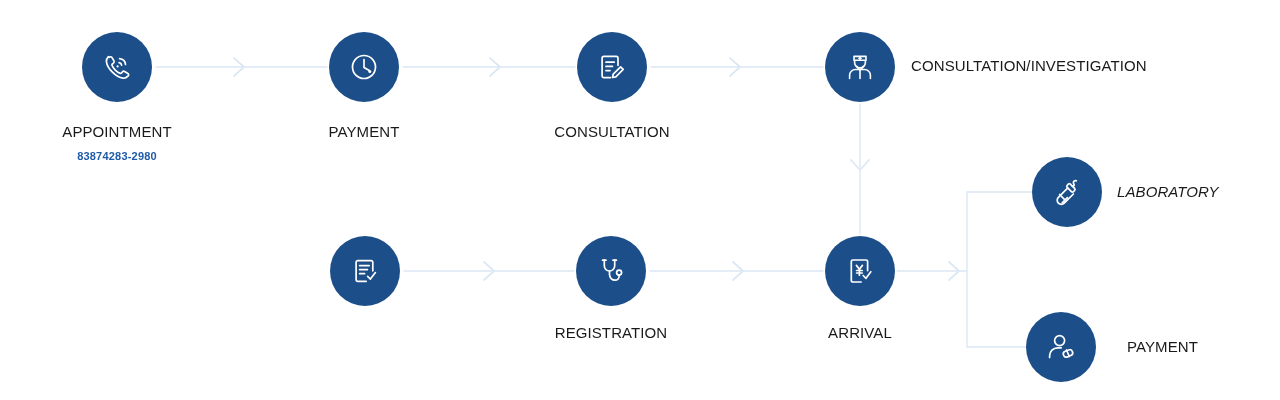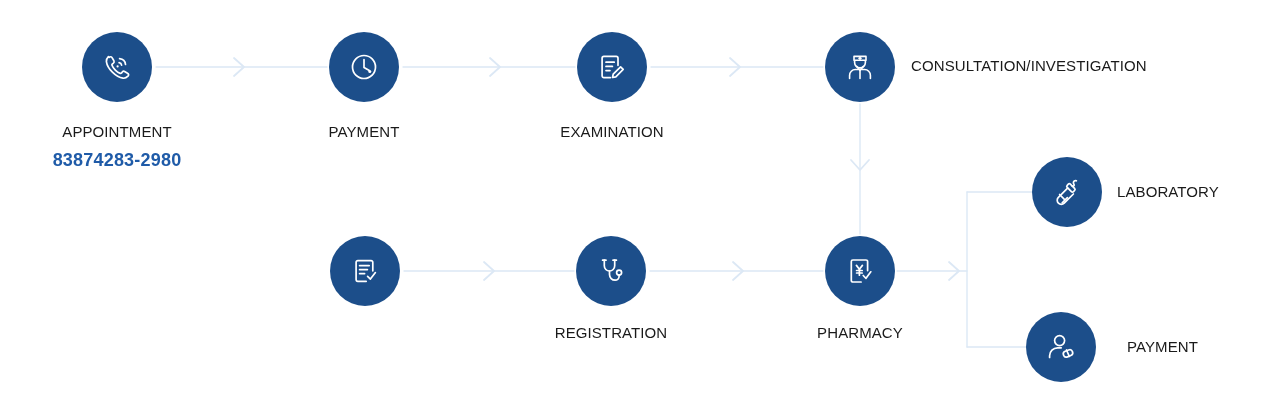--- a/index.html
+++ b/index.html
@@ -54,21 +54,21 @@
   }
   .label.center {
     text-align: center;
     transform: translateX(-50%);
   }
   .label.left {
     text-align: left;
   }
   .sublabel {
     position: absolute;
-    font-size: 18px;
+    font-size: 11px;
     font-weight: bold;
     color: #1f5ba8;
     white-space: nowrap;
     text-align: center;
     transform: translateX(-50%);
     letter-spacing: 0.2px;
   }
 </style>
 </head>
 <body>
@@ -149,21 +149,21 @@
     <span>
       <svg width="34" height="34" viewBox="0 0 34 34" fill="none" stroke="#ffffff" stroke-width="1.7" stroke-linecap="round" stroke-linejoin="round">
         <path d="M23 15.3V8.2a1.8 1.8 0 0 0-1.8-1.8H8.9A1.8 1.8 0 0 0 7.1 8.2v17.6a1.8 1.8 0 0 0 1.8 1.8h6.5"></path>
         <line x1="11" y1="12.2" x2="19.2" y2="12.2"></line>
         <line x1="11" y1="16.4" x2="17.4" y2="16.4"></line>
         <line x1="11" y1="20.6" x2="15" y2="20.6"></line>
         <path d="M25.6 16.8l2.6 2.6-7.4 7.4-3.3 0.7 0.7-3.3z"></path>
       </svg>
     </span>
   </div>
-  <div class="label center" style="left:612px; top:124px;">EXAMINATION</div>
+  <div class="label center" style="left:612px; top:124px;">CONSULTATION</div>
 
   <div class="node" style="left:825px; top:32px;">
     <span>
       <svg width="34" height="34" viewBox="0 0 34 34" fill="none" stroke="#ffffff" stroke-width="1.6" stroke-linecap="round" stroke-linejoin="round">
         <path d="M11 10.2V6.4h12v3.8"></path>
         <line x1="17" y1="7.2" x2="17" y2="9.4"></line>
         <line x1="15.9" y1="8.3" x2="18.1" y2="8.3"></line>
         <path d="M11.6 10.2h10.8v2.3a5.4 5.4 0 0 1-10.8 0z"></path>
         <path d="M13.6 16.4L17 20.3l3.4-3.9"></path>
         <path d="M6.6 28.4v-3.1c0-3.2 2.6-5.8 5.8-5.8h9.2c3.2 0 5.8 2.6 5.8 5.8v3.1"></path>
@@ -178,21 +178,21 @@
       <svg width="34" height="34" viewBox="0 0 34 34" fill="none" stroke="#ffffff" stroke-width="1.7" stroke-linecap="round" stroke-linejoin="round">
         <path d="M24.6 16.6V7.6a1.6 1.6 0 0 0-1.6-1.6H9.9A1.6 1.6 0 0 0 8.3 7.6v18.8a1.6 1.6 0 0 0 1.6 1.6h8.2"></path>
         <polyline points="13.4,11.4 16.4,15.2 19.4,11.4"></polyline>
         <line x1="16.4" y1="15.2" x2="16.4" y2="21.2"></line>
         <line x1="13.6" y1="16.5" x2="19.2" y2="16.5"></line>
         <line x1="13.6" y1="19" x2="19.2" y2="19"></line>
         <polyline points="20.2,21.5 23,24.3 27.8,17.8"></polyline>
       </svg>
     </span>
   </div>
-  <div class="label center" style="left:860px; top:325px;">PHARMACY</div>
+  <div class="label center" style="left:860px; top:325px;">ARRIVAL</div>
 
   <div class="node" style="left:576px; top:236px;">
     <span>
       <svg width="34" height="34" viewBox="0 0 34 34" fill="none" stroke="#ffffff" stroke-width="1.7" stroke-linecap="round" stroke-linejoin="round">
         <path d="M10.3 6.2v5.6a5.2 5.2 0 0 0 10.4 0V6.2"></path>
         <line x1="8.6" y1="6.2" x2="12" y2="6.2"></line>
         <line x1="19" y1="6.2" x2="22.4" y2="6.2"></line>
         <path d="M15.5 17v3.6a5.6 5.6 0 0 0 5.6 5.6 4 4 0 0 0 4-4v-1.3"></path>
         <circle cx="25.1" cy="18.6" r="2.5"></circle>
       </svg>
@@ -216,21 +216,21 @@
     <span>
       <svg width="34" height="34" viewBox="0 0 34 34" fill="none" stroke="#ffffff" stroke-width="1.7" stroke-linecap="round" stroke-linejoin="round">
         <path d="M26.4 5.8c-1.6-0.6-3 0.4-3 1.9 0 1.1 0.8 1.6 0.8 2.4 0 0.9-0.9 1.3-1.9 1.1"></path>
         <path d="M22.5 11.3l-2.1-2.1a1.5 1.5 0 0 0-2.1 0l-1.1 1.1a1.5 1.5 0 0 0 0 2.1l4.2 4.2a1.5 1.5 0 0 0 2.1 0l1.1-1.1a1.5 1.5 0 0 0 0-2.1z"></path>
         <path d="M17.6 13.2L8.4 22.4a4.1 4.1 0 0 0 5.8 5.8l9.2-9.2"></path>
         <line x1="9.6" y1="19.5" x2="14.4" y2="24.3"></line>
         <line x1="12.2" y1="27.8" x2="17.4" y2="22.6"></line>
       </svg>
     </span>
   </div>
-  <div class="label left" style="left:1117px; top:184px;">LABORATORY</div>
+  <div class="label left" style="left:1117px; top:184px;font-style:italic;">LABORATORY</div>
 
   <div class="node" style="left:1026px; top:312px;">
     <span>
       <svg width="34" height="34" viewBox="0 0 34 34" fill="none" stroke="#ffffff" stroke-width="1.7" stroke-linecap="round" stroke-linejoin="round">
         <circle cx="15.6" cy="10.6" r="5"></circle>
         <path d="M5.6 27.4v-1.6c0-4.4 3.6-8 8-8h3.6"></path>
         <rect x="19.2" y="20.4" width="9.6" height="6" rx="3" transform="rotate(-22 24 23.4)"></rect>
         <line x1="22.5" y1="20" x2="25.3" y2="26.4"></line>
       </svg>
     </span>

